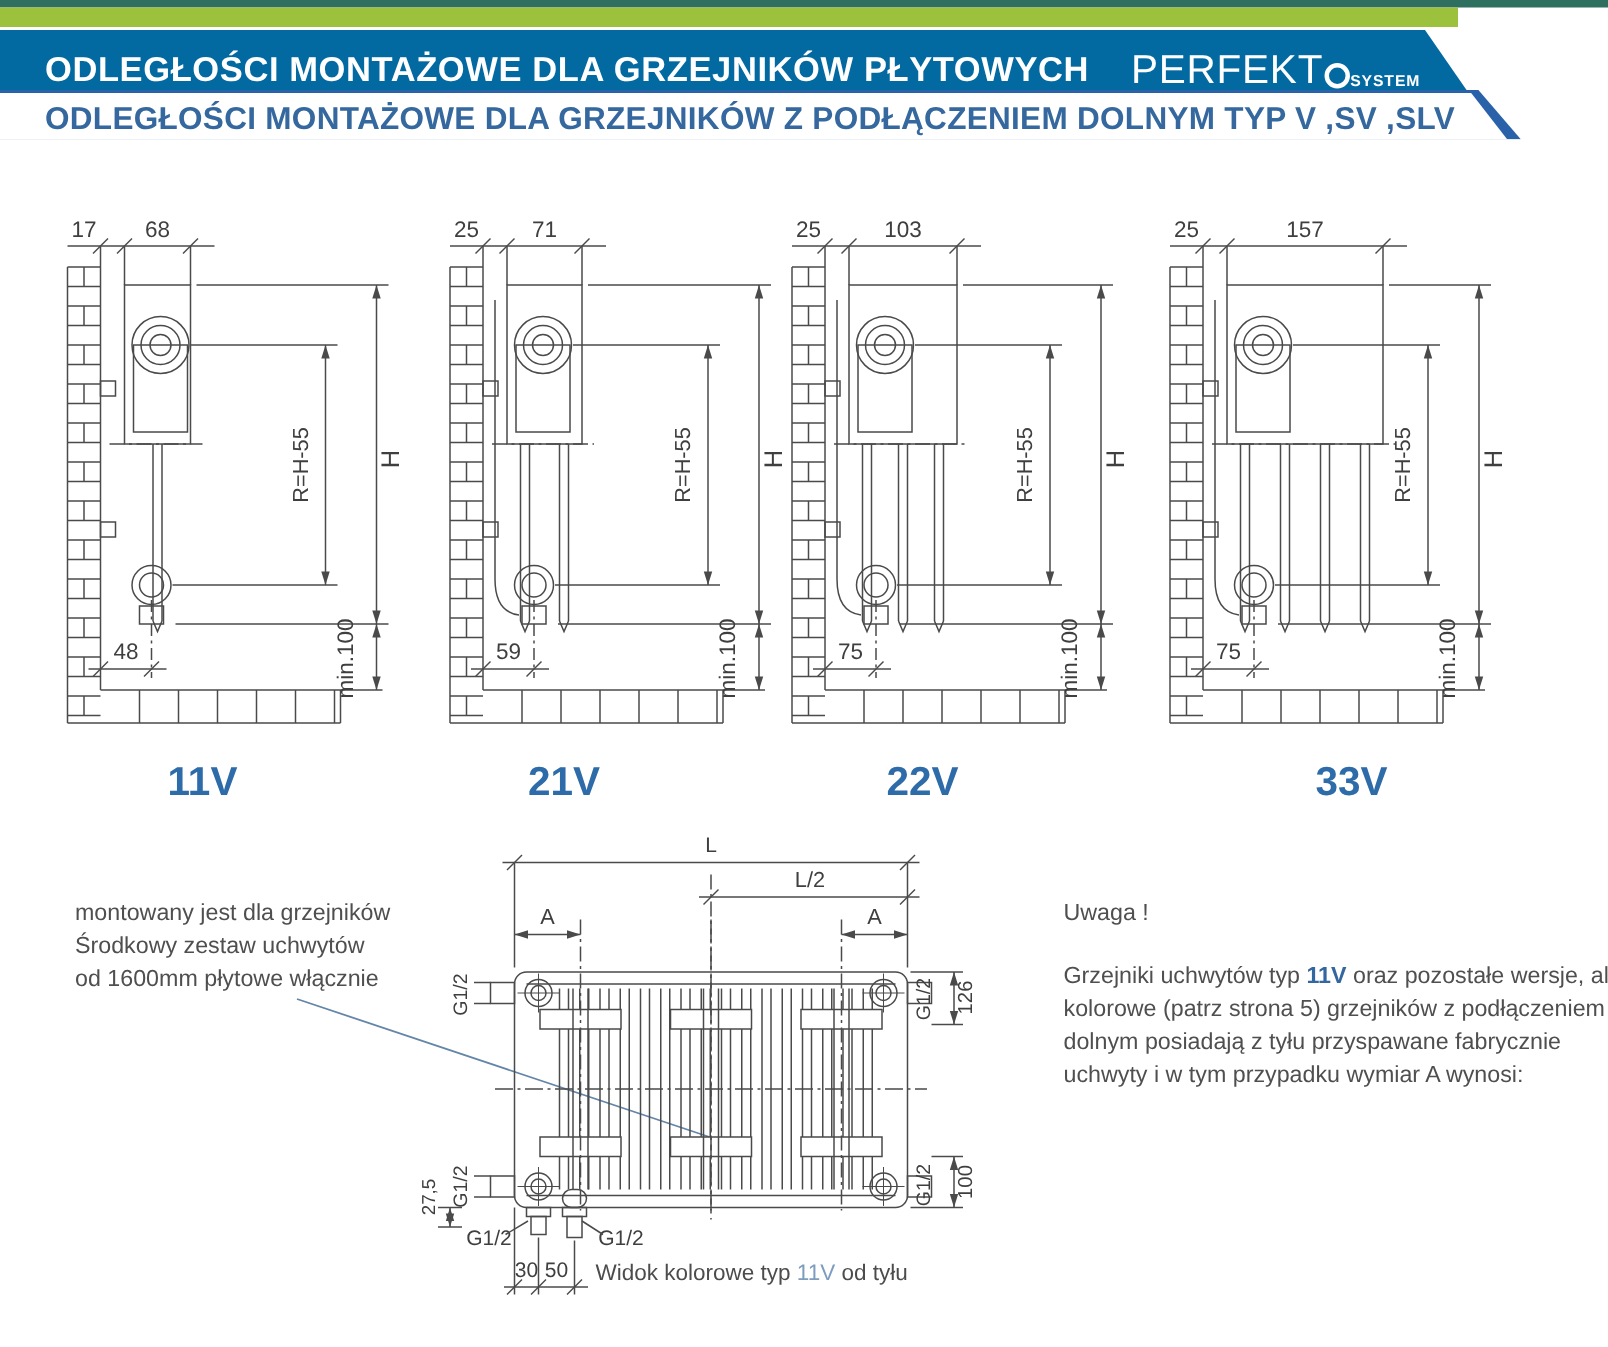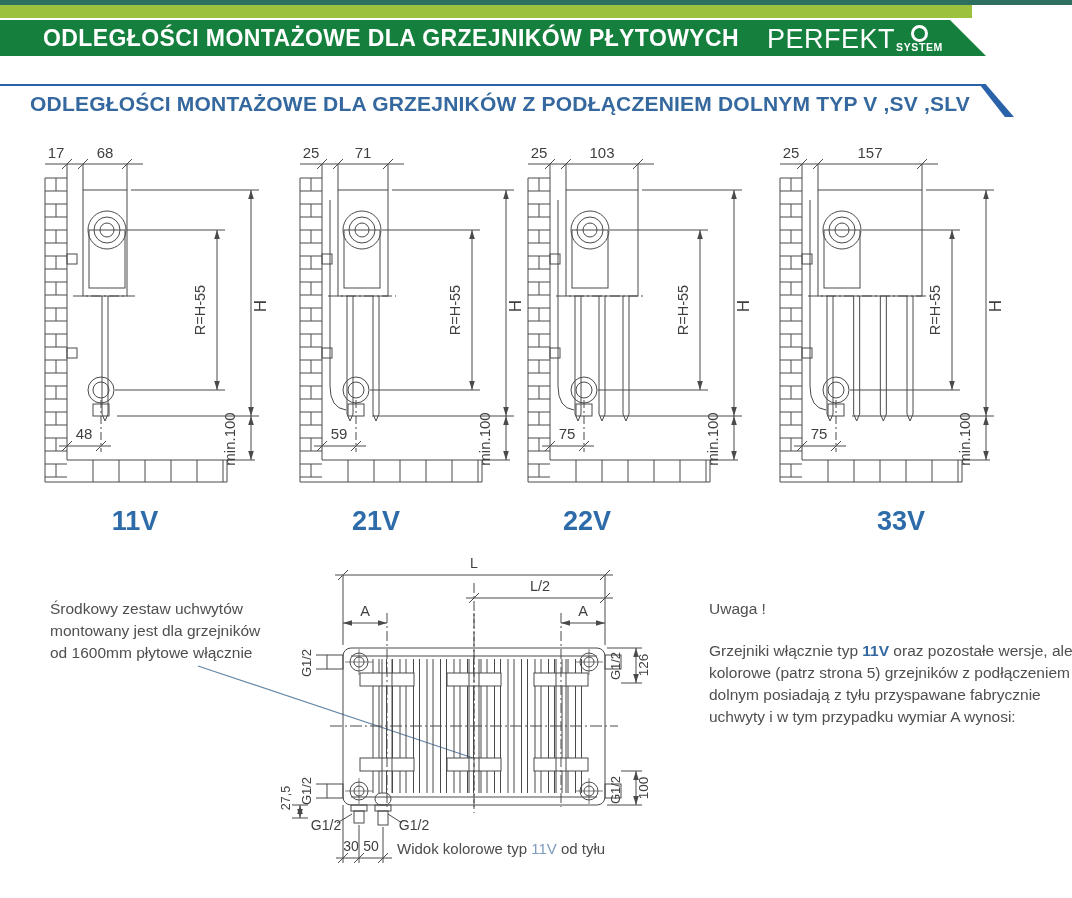--- a/index.html
+++ b/index.html
@@ -1,29 +1,29 @@
 <!DOCTYPE html>
 <html><head>
 <meta charset="utf-8">
 <style>
   html,body{margin:0;padding:0;background:#ffffff;}
   .page{position:relative;width:1072px;height:898px;background:#ffffff;overflow:hidden;
         font-family:"Liberation Sans",sans-serif;color:#4c4c4c;}
   .topline{position:absolute;left:0;top:0;width:1072px;height:5px;background:#2f6f60;}
   .greenstrip{position:absolute;left:0;top:5px;width:972px;height:13px;background:#9cc13d;}
-  .banner-main{position:absolute;left:0;top:20px;width:1000px;height:36px;background:#15803d;
-        clip-path:polygon(0 0,95% 0,98.6% 100%,0 100%);display:flex;align-items:center;padding-left:43px;box-sizing:border-box;}
+  .banner-main{position:absolute;left:0;top:20px;width:1000px;height:52px;background:#0369a1;
+        clip-path:polygon(0 0,95% 0,98.6% 100%,0 100%);display:flex;align-items:center;padding-left:30px;box-sizing:border-box;}
   .banner-title{font-size:23px;font-weight:bold;color:#ffffff;letter-spacing:.4px;white-space:nowrap;}
   .logo{display:inline-flex;align-items:flex-end;margin-left:28px;}
   .logo-word{font-size:27px;font-weight:normal;color:#ffffff;letter-spacing:.5px;line-height:26px;}
-  .logo-right{display:inline-flex;flex-direction:column;align-items:center;margin-left:1px;}
+  .logo-right{display:inline-flex;flex-direction:row;align-items:flex-end;margin-left:1px;}
   .logo-mark{width:11px;height:11px;border:3px solid #ffffff;border-radius:50%;margin-bottom:0px;}
   .logo-sub{font-size:10.5px;font-weight:bold;color:#ffffff;letter-spacing:.6px;line-height:10px;}
   .banner-sub-outer{position:absolute;left:0;top:60px;width:1014px;height:33px;background:#2a62a9;
-        clip-path:polygon(0 0,97.2% 0,100% 100%,0 100%);margin-top:24px;}
+        clip-path:polygon(0 0,97.2% 0,100% 100%,0 100%);}
   .banner-sub-inner{position:absolute;left:0;top:2px;width:1008px;height:35px;background:#ffffff;
         clip-path:polygon(0 0,97.3% 0,100% 100%,0 100%);display:flex;align-items:center;padding-left:30px;box-sizing:border-box;}
   .banner-sub-title{font-size:21px;font-weight:bold;color:#35689e;letter-spacing:.2px;white-space:nowrap;}
   svg{position:absolute;overflow:visible;font-family:"Liberation Sans",sans-serif;}
   .type-label{position:absolute;top:506px;width:80px;text-align:center;font-size:27px;font-weight:bold;color:#2d6ba9;}
   .left-note{position:absolute;left:50px;top:598px;width:270px;font-size:15.5px;line-height:22px;color:#4f4f4f;}
   .caption{position:absolute;left:397px;top:840px;font-size:15px;color:#4c4c4c;}
   .caption .lt-blue{color:#7d9cbe;}
   .uwaga{position:absolute;left:709px;top:598px;width:380px;font-size:15.5px;line-height:22px;color:#4f4f4f;}
   .uwaga .title{margin-bottom:20px;}
@@ -445,26 +445,26 @@
       <text x="216" y="301" fill="#3f3f3f" font-size="15" text-anchor="middle" transform="rotate(-90 216 301)">min.100</text>
       <line x1="40" y1="308" x2="92" y2="308" stroke="#4a4a4a" stroke-width="1"></line>
       <line x1="43" y1="313" x2="53" y2="303" stroke="#4a4a4a" stroke-width="1"></line>
       <line x1="77" y1="313" x2="87" y2="303" stroke="#4a4a4a" stroke-width="1"></line>
       <text x="65" y="301" fill="#3f3f3f" font-size="15" text-anchor="middle">75</text>
       <line x1="82" y1="262" x2="82" y2="314" stroke="#4a4a4a" stroke-width="1" stroke-dasharray="8 3 2 3"></line>
     </svg>
 
   <div class="type-label" style="left:95px">11V</div>
   <div class="type-label" style="left:336px">21V</div>
-  <div class="type-label" style="left:547px">22V</div>
+  <div class="type-label" style="left:575px">22V</div>
   <div class="type-label" style="left:861px">33V</div>
 
   <div class="left-note">
+    <div>montowany jest dla grzejników</div>
     <div>Środkowy zestaw uchwytów</div>
-    <div>montowany jest dla grzejników</div>
     <div>od 1600mm płytowe włącznie</div>
   </div>
 
   <svg style="left:180px;top:600px;pointer-events:none" width="300" height="170" viewBox="0 0 300 170">
     <line x1="18" y1="66" x2="293" y2="158" stroke="#6486a8" stroke-width="1.2"></line>
   </svg>
 
   <svg id="rear" style="left:280px;top:555px" width="392" height="332" viewBox="0 0 392 332">
       <line x1="55" y1="20" x2="333" y2="20" stroke="#4a4a4a" stroke-width="1"></line>
       <line x1="58" y1="25" x2="68" y2="15" stroke="#4a4a4a" stroke-width="1"></line>
@@ -602,17 +602,17 @@
       <text x="91" y="296" fill="#3f3f3f" font-size="14" text-anchor="middle">50</text>
     </svg>
 
   <div class="caption">
     <span>Widok kolorowe typ </span><span class="lt-blue">11V</span><span> od tyłu</span>
   </div>
 
   <div class="uwaga">
     <div class="title">Uwaga !</div>
     <div>
-      <span>Grzejniki włącznie typ </span><span class="blue">11V</span><span> oraz pozostałe wersje, ale kolorowe (patrz strona 5) grzejników z podłączeniem dolnym posiadają z tyłu przyspawane fabrycznie uchwyty i w tym przypadku wymiar A wynosi:</span>
+      <span>Grzejniki uchwytów typ </span><span class="blue">11V</span><span> oraz pozostałe wersje, ale kolorowe (patrz strona 5) grzejników z podłączeniem dolnym posiadają z tyłu przyspawane fabrycznie uchwyty i w tym przypadku wymiar A wynosi:</span>
     </div>
   </div>
 
 </div>
 
 </body></html>

